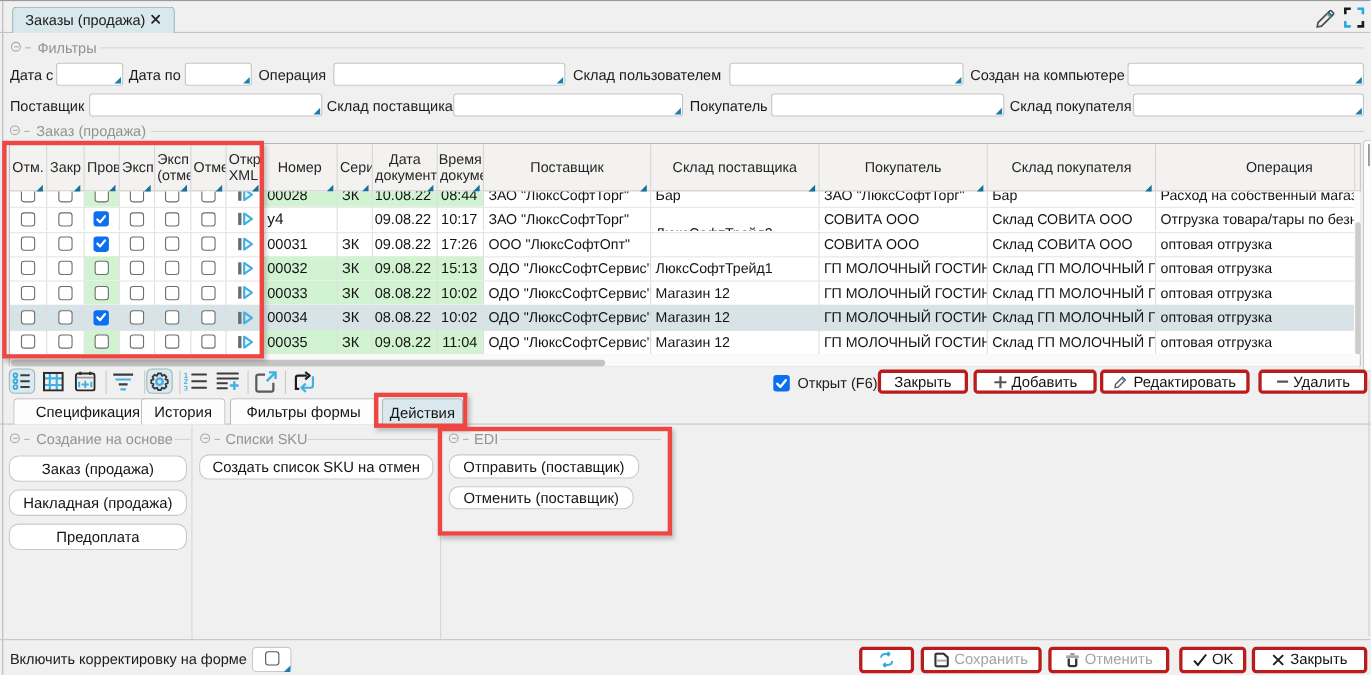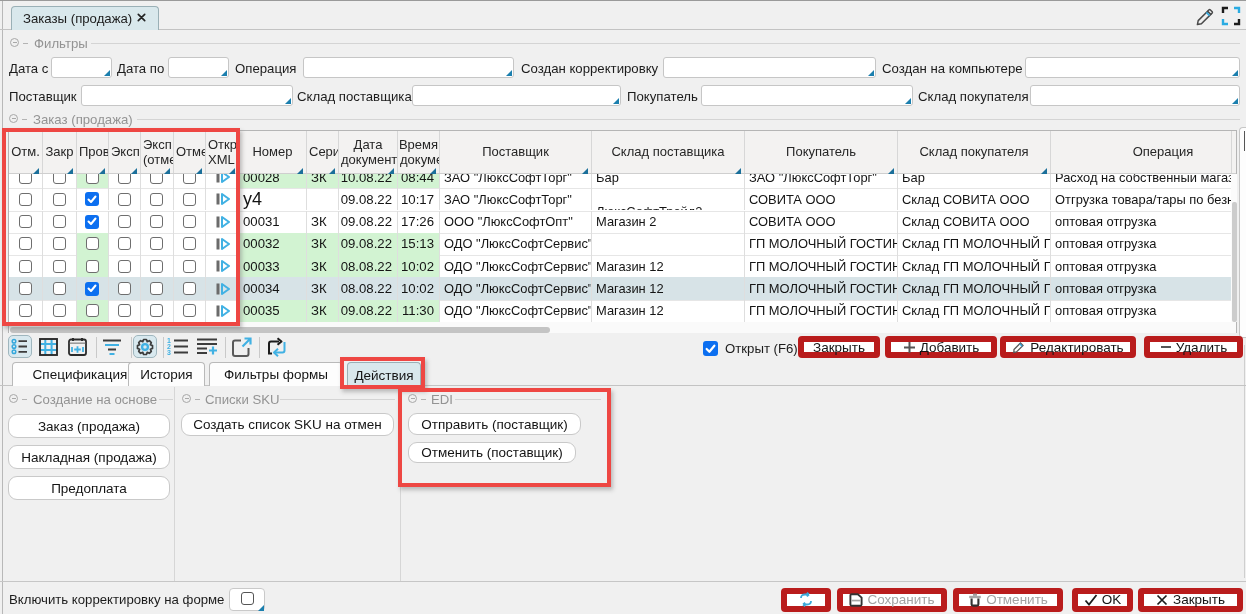--- a/index.html
+++ b/index.html
@@ -13,21 +13,21 @@
 .vline{position:absolute;width:1px;background:#d6d6d6}
 .minus{position:absolute;width:9px;height:9px;border:1px solid #a8a8a8;border-radius:50%}
 .minus:after{content:"";position:absolute;left:1.5px;top:3px;width:4px;height:1px;background:#a8a8a8}
 .dash{position:absolute;height:1px;width:5px;background:#b3b3b3}
 .cell{position:absolute;overflow:hidden;font-size:12.9px;color:#141414;white-space:nowrap;display:flex;align-items:center}
 .hcell{position:absolute;overflow:hidden;font-size:13px;color:#262626;display:flex;align-items:center;justify-content:center;text-align:center;line-height:14.5px}
 .hcell.lft{justify-content:flex-start;text-align:left;padding-left:2px}
 .sortt{position:absolute;width:0;height:0;border-left:6px solid transparent;border-bottom:6px solid #1a6f9a}
 .cb{position:absolute;width:13px;height:13px;border:1.6px solid #6e6e6e;border-radius:3px;background:#fff}
 .cbc{position:absolute;width:14px;height:14px;border-radius:3px;background:#0c6ff0;display:flex;align-items:center;justify-content:center}
-.btn{position:absolute;background:#fff;border:6px solid #b91c1c;border-radius:4px;display:flex;align-items:center;justify-content:center;font-size:13.5px;color:#141414;white-space:nowrap}
+.btn{position:absolute;background:#fff;border:3px solid #b91c1c;border-radius:4px;display:flex;align-items:center;justify-content:center;font-size:13.5px;color:#141414;white-space:nowrap}
 .gbtn{position:absolute;background:#fff;border:1px solid #c9c9c9;border-radius:9px;display:flex;align-items:center;justify-content:center;font-size:13.5px;color:#141414;white-space:nowrap}
 .redr{position:absolute;border:4px solid #ee4743;box-shadow:2px 3px 4px rgba(120,120,120,.45)}
 .tab{position:absolute;background:#fdfdfd;border:1px solid #b9b9b9;border-bottom:none;border-radius:4px 4px 0 0;display:flex;align-items:center;justify-content:center;font-size:13.5px;color:#141414}
 .icbtn{position:absolute;width:24px;height:23px;background:#d9e9ef;border:1px solid #9fb6be;border-radius:5px}
 .sep{position:absolute;width:1px;background:#c9c9c9}
 </style></head><body>
 <div class="abs" style="left:0;top:0;width:1246px;height:1px;background:#9a9a9a"></div>
 <div class="abs" style="left:2px;top:1px;width:1px;height:613px;background:#b8b8b8"></div>
 <div class="abs" style="left:0;top:29px;width:11px;height:1px;background:#c3c3c3"></div>
 <div class="abs" style="left:159px;top:29px;width:1087px;height:1px;background:#c3c3c3"></div>
@@ -50,21 +50,21 @@
 <div class="minus" style="left:10px;top:38px"></div>
 <div class="dash" style="left:23px;top:43px"></div>
 <div class="ghdr" style="left:34px;top:36px">Фильтры</div>
 <div class="gline" style="left:91px;top:43px;width:1149px"></div>
 <div class="lbl" style="left:9px;top:61px">Дата с</div>
 <div class="inp" style="left:51px;top:57px;width:61px"></div>
 <div class="lbl" style="left:117px;top:61px">Дата по</div>
 <div class="inp" style="left:168px;top:57px;width:61px"></div>
 <div class="lbl" style="left:235px;top:61px">Операция</div>
 <div class="inp" style="left:303px;top:57px;width:211px"></div>
-<div class="lbl" style="left:521px;top:61px">Создан корректировку</div>
+<div class="lbl" style="left:521px;top:61px">Склад пользователем</div>
 <div class="inp" style="left:663px;top:57px;width:213px"></div>
 <div class="lbl" style="left:882px;top:61px">Создан на компьютере</div>
 <div class="inp" style="left:1025px;top:57px;width:215px"></div>
 <div class="lbl" style="left:9px;top:89px">Поставщик</div>
 <div class="inp" style="left:81px;top:85px;width:212px"></div>
 <div class="lbl" style="left:297px;top:89px">Склад поставщика</div>
 <div class="inp" style="left:412px;top:85px;width:209px"></div>
 <div class="lbl" style="left:627px;top:89px">Покупатель</div>
 <div class="inp" style="left:701px;top:85px;width:212px"></div>
 <div class="lbl" style="left:918px;top:89px">Склад покупателя</div>
@@ -199,21 +199,21 @@
           <path d="M1.5 4.5 L4 7 L8.5 1.5" stroke="#fff" stroke-width="2" fill="none" stroke-linecap="round" stroke-linejoin="round"></path>
         </svg>
       </div>
       <div class="cb" style="left:108.5px;top:4.7px"></div>
       <div class="cb" style="left:141.0px;top:4.7px"></div>
       <div class="cb" style="left:173.5px;top:4.7px"></div>
       <svg class="abs" style="left:207px;top:5.2px" width="15" height="12" viewBox="0 0 15 12">
         <rect x="0.5" y="0.5" width="3" height="11" fill="#6b6b6b"></rect>
         <path d="M6 1 L13 6 L6 11 Z" fill="none" stroke="#41b1e3" stroke-width="2" stroke-linejoin="round"></path>
       </svg>
-      <div class="cell" style="left:230px;top:0;width:67px;height:22.3px;justify-content:flex-start;padding-left:4px;font-size:18px">у4</div>
+      <div class="cell" style="left:230px;top:0;width:67px;height:22.3px;justify-content:flex-start;padding-left:4px;font-size:14px">у4</div>
       <div class="cell" style="left:330px;top:0;width:58px;height:22.3px;justify-content:flex-end;padding-right:5px;font-size:13.2px">09.08.22</div>
       <div class="cell" style="left:389px;top:0;width:41px;height:22.3px;justify-content:flex-end;padding-right:5px;font-size:13.2px">10:17</div>
       <div class="cell" style="left:431px;top:0;width:151px;height:22.3px;justify-content:flex-start;padding-left:4px;font-size:12.9px">ЗАО "ЛюксСофтТорг"</div>
       <div class="cell" style="left:583px;top:12px;width:152px;height:22.3px;justify-content:flex-start;padding-left:4px;font-size:12.9px">ЛюксСофтТрейд2</div>
       <div class="cell" style="left:736px;top:0;width:152px;height:22.3px;justify-content:flex-start;padding-left:4px;font-size:12.9px">СОВИТА ООО</div>
       <div class="cell" style="left:889px;top:0;width:152px;height:22.3px;justify-content:flex-start;padding-left:4px;font-size:12.9px">Склад СОВИТА ООО</div>
       <div class="cell" style="left:1042px;top:0;width:181px;height:22.3px;justify-content:flex-start;padding-left:4px;font-size:12.9px">Отгрузка товара/тары по безналу</div>
     </div>
   </div>
 <div class="abs" style="left:9px;top:210.5px;width:1222px;height:1px;background:#e6e6e6"></div>
@@ -246,21 +246,20 @@
       <div class="cb" style="left:173.5px;top:4.7px"></div>
       <svg class="abs" style="left:207px;top:5.2px" width="15" height="12" viewBox="0 0 15 12">
         <rect x="0.5" y="0.5" width="3" height="11" fill="#6b6b6b"></rect>
         <path d="M6 1 L13 6 L6 11 Z" fill="none" stroke="#41b1e3" stroke-width="2" stroke-linejoin="round"></path>
       </svg>
       <div class="cell" style="left:230px;top:0;width:67px;height:22.3px;justify-content:flex-start;padding-left:4px;font-size:13.2px">00031</div>
       <div class="cell" style="left:298px;top:0;width:31px;height:22.3px;justify-content:flex-start;padding-left:4px;font-size:13.2px">ЗК</div>
       <div class="cell" style="left:330px;top:0;width:58px;height:22.3px;justify-content:flex-end;padding-right:5px;font-size:13.2px">09.08.22</div>
       <div class="cell" style="left:389px;top:0;width:41px;height:22.3px;justify-content:flex-end;padding-right:5px;font-size:13.2px">17:26</div>
       <div class="cell" style="left:431px;top:0;width:151px;height:22.3px;justify-content:flex-start;padding-left:4px;font-size:12.9px">ООО "ЛюксСофтОпт"</div>
-      <div class="cell" style="left:583px;top:0;width:152px;height:22.3px;justify-content:flex-start;padding-left:4px;font-size:12.9px">Магазин 2</div>
       <div class="cell" style="left:736px;top:0;width:152px;height:22.3px;justify-content:flex-start;padding-left:4px;font-size:12.9px">СОВИТА ООО</div>
       <div class="cell" style="left:889px;top:0;width:152px;height:22.3px;justify-content:flex-start;padding-left:4px;font-size:12.9px">Склад СОВИТА ООО</div>
       <div class="cell" style="left:1042px;top:0;width:181px;height:22.3px;justify-content:flex-start;padding-left:4px;font-size:12.9px">оптовая отгрузка</div>
     </div>
   </div>
 <div class="abs" style="left:9px;top:232.8px;width:1222px;height:1px;background:#e6e6e6"></div>
 <div class="abs" style="left:9px;top:232.8px;width:1222px;height:22.299999999999983px;overflow:hidden">
     <div class="abs" style="left:0;top:0px;width:1222px;height:22.3px">
       <div class="abs" style="left:68px;top:0;width:31px;height:22.3px;background:#d2f3d2"></div>
       <div class="abs" style="left:230px;top:0;width:200px;height:22.3px;background:#d2f3d2"></div>
@@ -287,20 +286,21 @@
       <div class="cb" style="left:173.5px;top:4.7px"></div>
       <svg class="abs" style="left:207px;top:5.2px" width="15" height="12" viewBox="0 0 15 12">
         <rect x="0.5" y="0.5" width="3" height="11" fill="#6b6b6b"></rect>
         <path d="M6 1 L13 6 L6 11 Z" fill="none" stroke="#41b1e3" stroke-width="2" stroke-linejoin="round"></path>
       </svg>
       <div class="cell" style="left:230px;top:0;width:67px;height:22.3px;justify-content:flex-start;padding-left:4px;font-size:13.2px">00032</div>
       <div class="cell" style="left:298px;top:0;width:31px;height:22.3px;justify-content:flex-start;padding-left:4px;font-size:13.2px">ЗК</div>
       <div class="cell" style="left:330px;top:0;width:58px;height:22.3px;justify-content:flex-end;padding-right:5px;font-size:13.2px">09.08.22</div>
       <div class="cell" style="left:389px;top:0;width:41px;height:22.3px;justify-content:flex-end;padding-right:5px;font-size:13.2px">15:13</div>
       <div class="cell" style="left:431px;top:0;width:151px;height:22.3px;justify-content:flex-start;padding-left:4px;font-size:12.9px">ОДО "ЛюксСофтСервис"</div>
+      <div class="cell" style="left:583px;top:0;width:152px;height:22.3px;justify-content:flex-start;padding-left:4px;font-size:12.9px">ЛюксСофтТрейд1</div>
       <div class="cell" style="left:736px;top:0;width:152px;height:22.3px;justify-content:flex-start;padding-left:4px;font-size:12.9px">ГП МОЛОЧНЫЙ ГОСТИНЕЦ</div>
       <div class="cell" style="left:889px;top:0;width:152px;height:22.3px;justify-content:flex-start;padding-left:4px;font-size:12.9px">Склад ГП МОЛОЧНЫЙ ГОСТИНЕЦ</div>
       <div class="cell" style="left:1042px;top:0;width:181px;height:22.3px;justify-content:flex-start;padding-left:4px;font-size:12.9px">оптовая отгрузка</div>
     </div>
   </div>
 <div class="abs" style="left:9px;top:255.1px;width:1222px;height:1px;background:#e6e6e6"></div>
 <div class="abs" style="left:9px;top:255.1px;width:1173px;height:22.299999999999983px;overflow:hidden">
     <div class="abs" style="left:0;top:0px;width:1222px;height:22.3px">
       <div class="abs" style="left:68px;top:0;width:31px;height:22.3px;background:#d2f3d2"></div>
       <div class="abs" style="left:230px;top:0;width:200px;height:22.3px;background:#d2f3d2"></div>
@@ -410,21 +410,21 @@
       <div class="cb" style="left:108.5px;top:4.7px"></div>
       <div class="cb" style="left:141.0px;top:4.7px"></div>
       <div class="cb" style="left:173.5px;top:4.7px"></div>
       <svg class="abs" style="left:207px;top:5.2px" width="15" height="12" viewBox="0 0 15 12">
         <rect x="0.5" y="0.5" width="3" height="11" fill="#6b6b6b"></rect>
         <path d="M6 1 L13 6 L6 11 Z" fill="none" stroke="#41b1e3" stroke-width="2" stroke-linejoin="round"></path>
       </svg>
       <div class="cell" style="left:230px;top:0;width:67px;height:22.3px;justify-content:flex-start;padding-left:4px;font-size:13.2px">00035</div>
       <div class="cell" style="left:298px;top:0;width:31px;height:22.3px;justify-content:flex-start;padding-left:4px;font-size:13.2px">ЗК</div>
       <div class="cell" style="left:330px;top:0;width:58px;height:22.3px;justify-content:flex-end;padding-right:5px;font-size:13.2px">09.08.22</div>
-      <div class="cell" style="left:389px;top:0;width:41px;height:22.3px;justify-content:flex-end;padding-right:5px;font-size:13.2px">11:30</div>
+      <div class="cell" style="left:389px;top:0;width:41px;height:22.3px;justify-content:flex-end;padding-right:5px;font-size:13.2px">11:04</div>
       <div class="cell" style="left:431px;top:0;width:151px;height:22.3px;justify-content:flex-start;padding-left:4px;font-size:12.9px">ОДО "ЛюксСофтСервис"</div>
       <div class="cell" style="left:583px;top:0;width:152px;height:22.3px;justify-content:flex-start;padding-left:4px;font-size:12.9px">Магазин 12</div>
       <div class="cell" style="left:736px;top:0;width:152px;height:22.3px;justify-content:flex-start;padding-left:4px;font-size:12.9px">ГП МОЛОЧНЫЙ ГОСТИНЕЦ</div>
       <div class="cell" style="left:889px;top:0;width:152px;height:22.3px;justify-content:flex-start;padding-left:4px;font-size:12.9px">Склад ГП МОЛОЧНЫЙ ГОСТИНЕЦ</div>
       <div class="cell" style="left:1042px;top:0;width:181px;height:22.3px;justify-content:flex-start;padding-left:4px;font-size:12.9px">оптовая отгрузка</div>
     </div>
   </div>
 <div class="abs" style="left:9px;top:322.0px;width:1222px;height:1px;background:#e6e6e6"></div>
 <div class="abs" style="left:1231px;top:173.5px;width:6px;height:148.5px;background:#fbfbfb"></div>
 <div class="abs" style="left:1231.5px;top:202px;width:5px;height:120px;background:#cccccc;border-radius:2px"></div>

